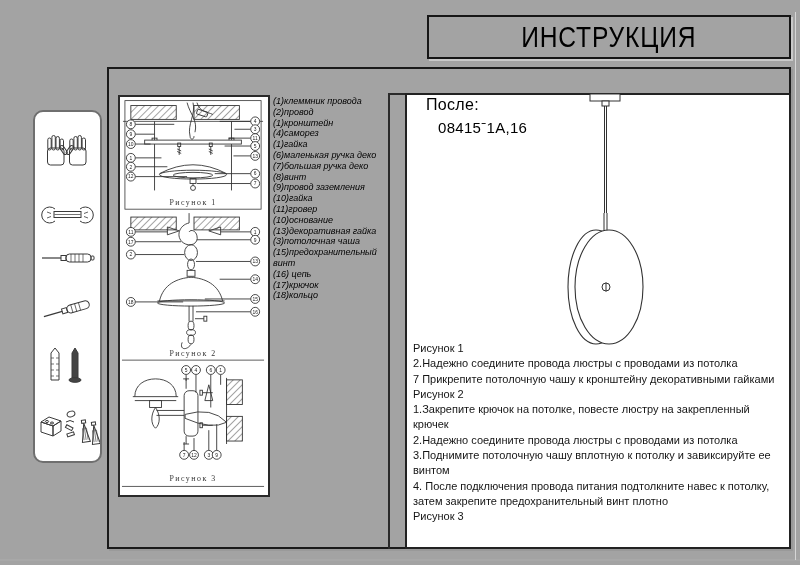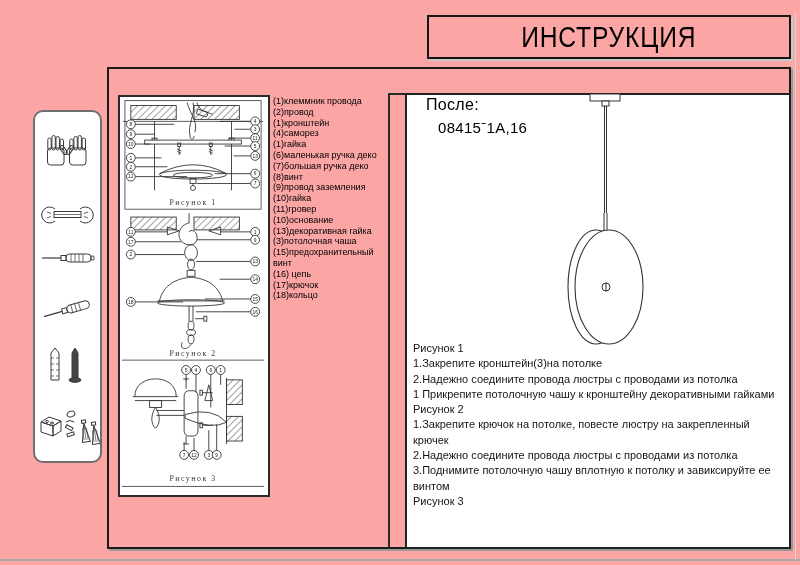--- a/index.html
+++ b/index.html
@@ -1,29 +1,29 @@
 <!DOCTYPE html>
 <html><head>
 <meta charset="utf-8">
 <style>
   html,body{margin:0;padding:0;background:#ffffff;}
-  #page{position:relative;width:800px;height:565px;background:#fca5a5;overflow:hidden;
+  #page{position:relative;width:800px;height:565px;background:#a3a3a3;overflow:hidden;
         font-family:"Liberation Sans",sans-serif;color:#111;}
   .abs{position:absolute;}
   
   #title-box{left:427px;top:15px;width:360px;height:40px;border:2px solid #161616;
              box-shadow:2px 2px 0 #c9c9c9;display:flex;align-items:center;justify-content:center;}
   #title-box .t{font-size:30px;font-weight:500;letter-spacing:1px;transform:scaleX(.82);color:#000;white-space:nowrap;}
   
   #main-box{left:107px;top:67px;width:684px;height:482px;border:2px solid #1a1a1a;
             box-shadow:2px 2px 0 #9a9a9a;box-sizing:border-box;}
   
   #figures-panel{left:118px;top:95px;width:152px;height:402px;border:2px solid #2a2a2a;box-sizing:border-box;background:#fff;}
   
-  #parts-list{left:273px;top:96px;width:114px;font-size:9px;line-height:10.8px;color:#000;}
+  #parts-list{left:273px;top:96px;width:114px;font-size:9px;line-height:10.8px;color:#000;font-style:italic;}
   .part{white-space:normal;word-wrap:break-word;}
   
   #divider-v{left:388px;top:93px;width:1.5px;height:456px;background:#2a2a2a;}
   #divider-h{left:388px;top:93px;width:17px;height:1.5px;background:#2a2a2a;}
   
   #right-panel{left:405px;top:93px;width:386px;height:456px;border:2px solid #222;
                box-sizing:border-box;box-shadow:2px 2px 0 #999;background:#fff;}
   #model-block{left:426px;top:96px;}
   #model-label{font-size:16px;color:#000;letter-spacing:.3px;}
   #model-value{font-size:15px;color:#000;margin-top:5px;letter-spacing:.3px;margin-left:12px;}
@@ -277,27 +277,27 @@
       <path d="M46,122 V140 M49,122 V140"></path>
       <ellipse cx="38" cy="196" rx="28" ry="57" fill="#fff" stroke-width="1.1"></ellipse>
       <ellipse cx="51" cy="196" rx="34" ry="57" fill="#fff" stroke-width="1.1"></ellipse>
       <circle cx="48" cy="196" r="4" fill="#fff"></circle>
       <path d="M48,191.5 V200.5"></path>
     </g>
   </svg>
 
   <div class="abs" id="instructions">
     <div>Рисунок 1</div>
-    <div>1.Закрепите кронштейн(3)на потолке</div>
     <div>2.Надежно соедините провода люстры с проводами из потолка</div>
-    <div>1 Прикрепите потолочную чашу к кронштейну декоративными гайками</div>
+    <div>7 Прикрепите потолочную чашу к кронштейну декоративными гайками</div>
     <div>Рисунок 2</div>
     <div>1.Закрепите крючок на потолке, повесте люстру на закрепленный крючек</div>
     <div>2.Надежно соедините провода люстры с проводами из потолка</div>
     <div>3.Поднимите потолочную чашу вплотную к потолку и завиксируйте ее винтом</div>
+    <div>4.  После подключения провода питания подтолкните навес к потолку, затем закрепите предохранительный винт плотно</div>
     <div>Рисунок 3</div>
   </div>
 
   <div class="abs" id="tool-sidebar">
     <svg width="65" height="349" viewBox="0 0 65 349">
       <g stroke="#3a3a3a" stroke-width="1" fill="none">
 
         <g>
           <g transform="translate(12,14)">
             <rect x="0.5" y="22" width="16.5" height="17" rx="3"></rect>

